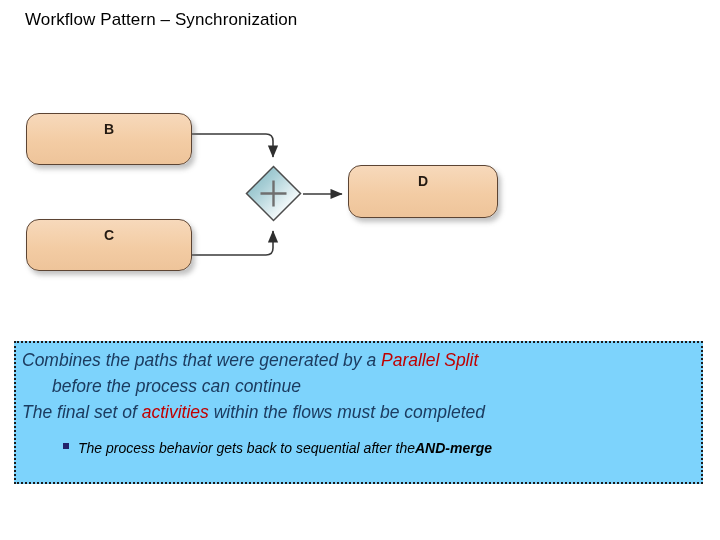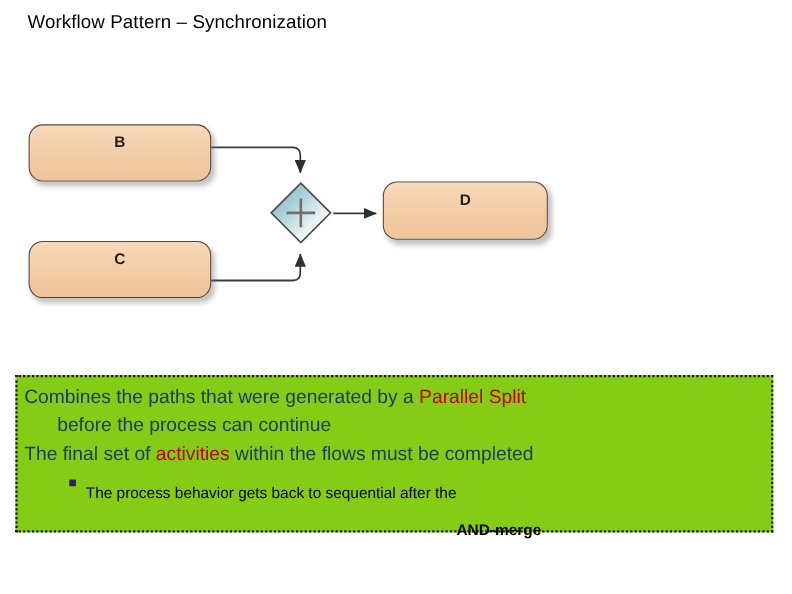--- a/index.html
+++ b/index.html
@@ -81,51 +81,52 @@
 
   
   #body-block {
     position: absolute;
     left: 14px;
     top: 341px;
     width: 689px;
     height: 143px;
     box-sizing: border-box;
     border: 2px dotted #1b1b1b;
-    background: #84cc16;
+    background: #7dd3fc;
     padding: 4px 6px 0 6px;
+    font-style: italic;
   }
   .body-line {
     font-size: 17.5px;
     line-height: 26px;
     color: #1c3c60;
     white-space: nowrap;
   }
   .body-line.indent { padding-left: 30px; }
   .hl-red { color: #c00000; }
 
   .sub-line {
     display: flex;
-    align-items: flex-start;
+    align-items: center;
     margin-top: 13px;
     padding-left: 41px;
     font-size: 14px;
     line-height: 20px;
     color: #000000;
     white-space: nowrap;
   }
   .sub-bullet {
     width: 6px;
     height: 6px;
     background: #22226a;
     margin-right: 9px;
     flex: 0 0 auto;
     transform: translateY(-2px);
   }
-  .strong { font-weight: bold; margin-top: 33px; }
+  .strong { font-weight: bold; }
 </style>
 </head>
 <body>
 
 <div id="slide-title">Workflow Pattern – Synchronization</div>
 
 <div id="diagram">
 
   <svg id="connectors" viewBox="0 0 720 200" width="720" height="200">
     <defs>

